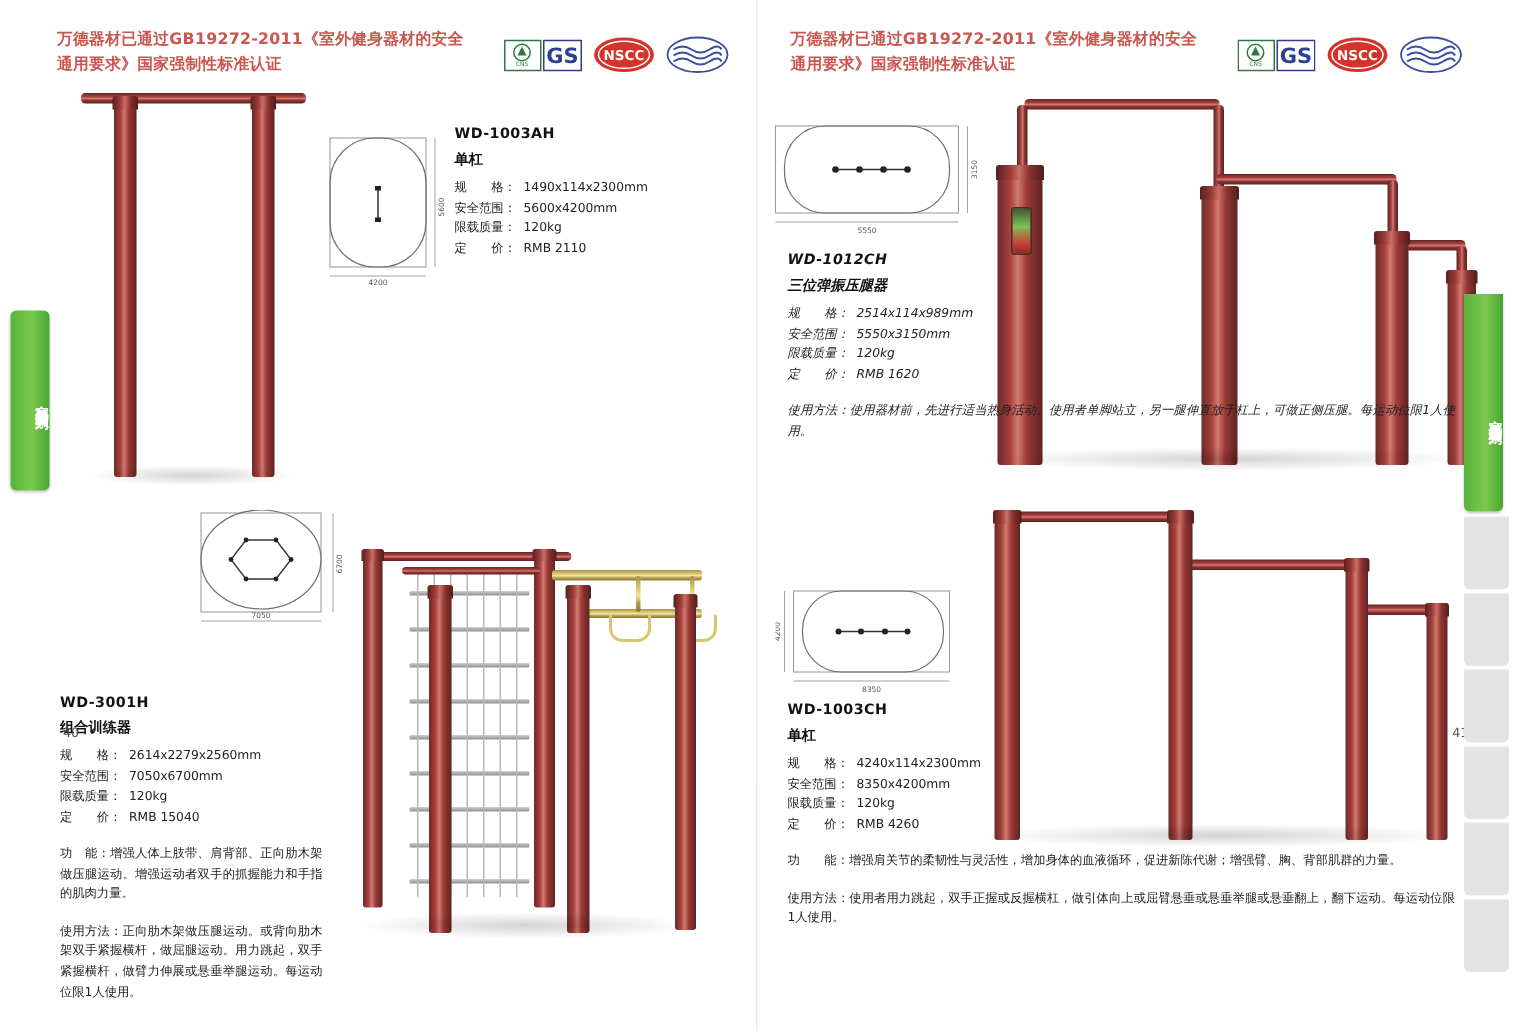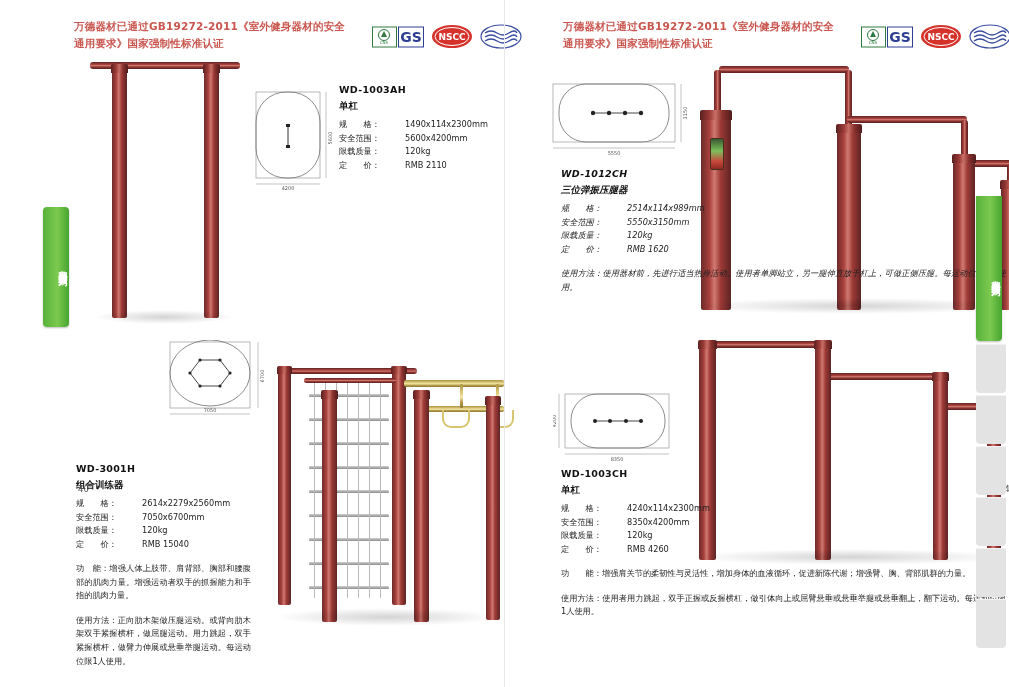--- a/index.html
+++ b/index.html
@@ -2,21 +2,21 @@
 <html><head>
 <meta charset="utf-8">
 <style>
   html,body{margin:0;padding:0;background:#ffffff;}
   body{width:1009px;height:687px;overflow:hidden;
        font-family:"DejaVu Sans","Liberation Sans",sans-serif;}
 
   
   #spread{position:relative;width:1009px;height:687px;background:#ffffff;}
 
-  .page{position:absolute;top:0;height:524px;background:#ffffff;margin-left:36px;}
+  .page{position:absolute;top:0;height:524px;background:#ffffff;}
   #page-left{left:0;width:504px;}
   #page-right{left:505px;width:504px;}
 
   .gutter{position:absolute;left:504px;top:0;width:1px;height:687px;
           background:#e8e8e8;}
 
   
   .banner{position:absolute;top:18px;}
   .banner-text{position:absolute;top:0;left:0;width:290px;
        color:#c9564f;font-weight:bold;font-size:10.5px;line-height:17px;
@@ -44,21 +44,21 @@
   .shelf{position:absolute;left:976px;width:30px;height:48px;
          background:#e3e3e3;border-radius:0 0 4px 4px;
          border-top:1px solid #f2f2f2;}
 
   
   .block{position:absolute;}
   .model{font-weight:bold;font-size:9.5px;color:#111;letter-spacing:.3px;}
   .cname{font-weight:bold;font-size:9.5px;color:#111;margin-top:5px;}
   .specs{margin-top:5px;}
   .specrow{display:flex;font-size:8.2px;color:#222;line-height:13.5px;
-           white-space:nowrap;gap:20px;}
+           white-space:nowrap;}
   .sk{display:inline-block;min-width:46px;}
   .sv{}
   .para{font-size:8.2px;color:#222;line-height:13.6px;text-align:justify;
         margin-top:11px;}
 
   
   .dwg{position:absolute;}
   .dwg svg{display:block;}
   .dim-t{font-size:5px;fill:#555;font-family:"DejaVu Sans",sans-serif;}
 
@@ -253,21 +253,21 @@
         </div>
         <div class="specrow">
           <span class="sk">限载质量：</span>
           <span class="sv">120kg</span>
         </div>
         <div class="specrow">
           <span class="sk">定　　价：</span>
           <span class="sv">RMB 15040</span>
         </div>
       </div>
-      <div class="para">功　能：增强人体上肢带、肩背部、胸部和腰腹部的肌肉力量。增强运动者双手的抓握能力和手指的肌肉力量。</div>
+      <div class="para">功　能：增强人体上肢带、肩背部、正向肋木架做压腿运动。增强运动者双手的抓握能力和手指的肌肉力量。</div>
       <div class="para">使用方法：正向肋木架做压腿运动。或背向肋木架双手紧握横杆，做屈腿运动。用力跳起，双手紧握横杆，做臂力伸展或悬垂举腿运动。每运动位限1人使用。</div>
     </div>
 
     <div class="pagenum" style="left:42px;">40</div>
   </div>
 
   <div class="gutter"></div>
 
   <div class="page" id="page-right">
 

